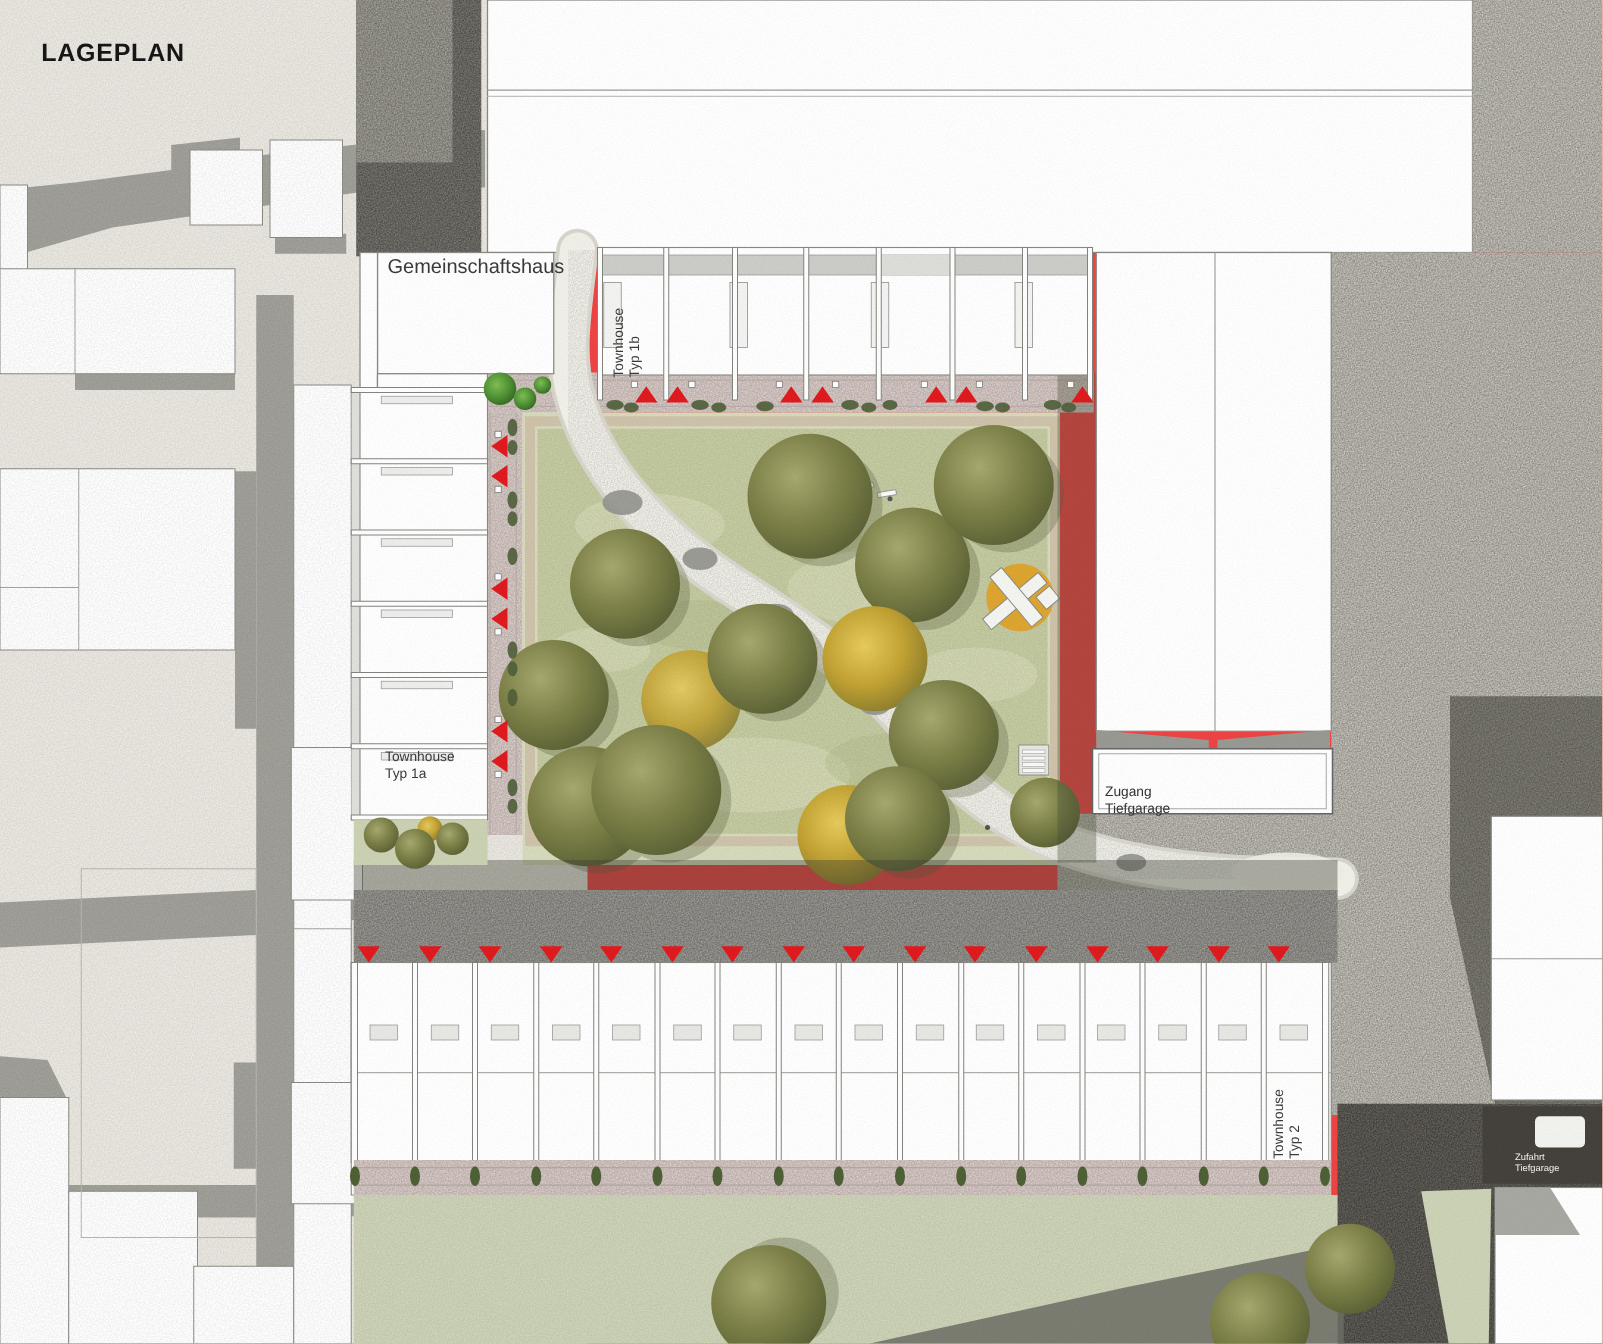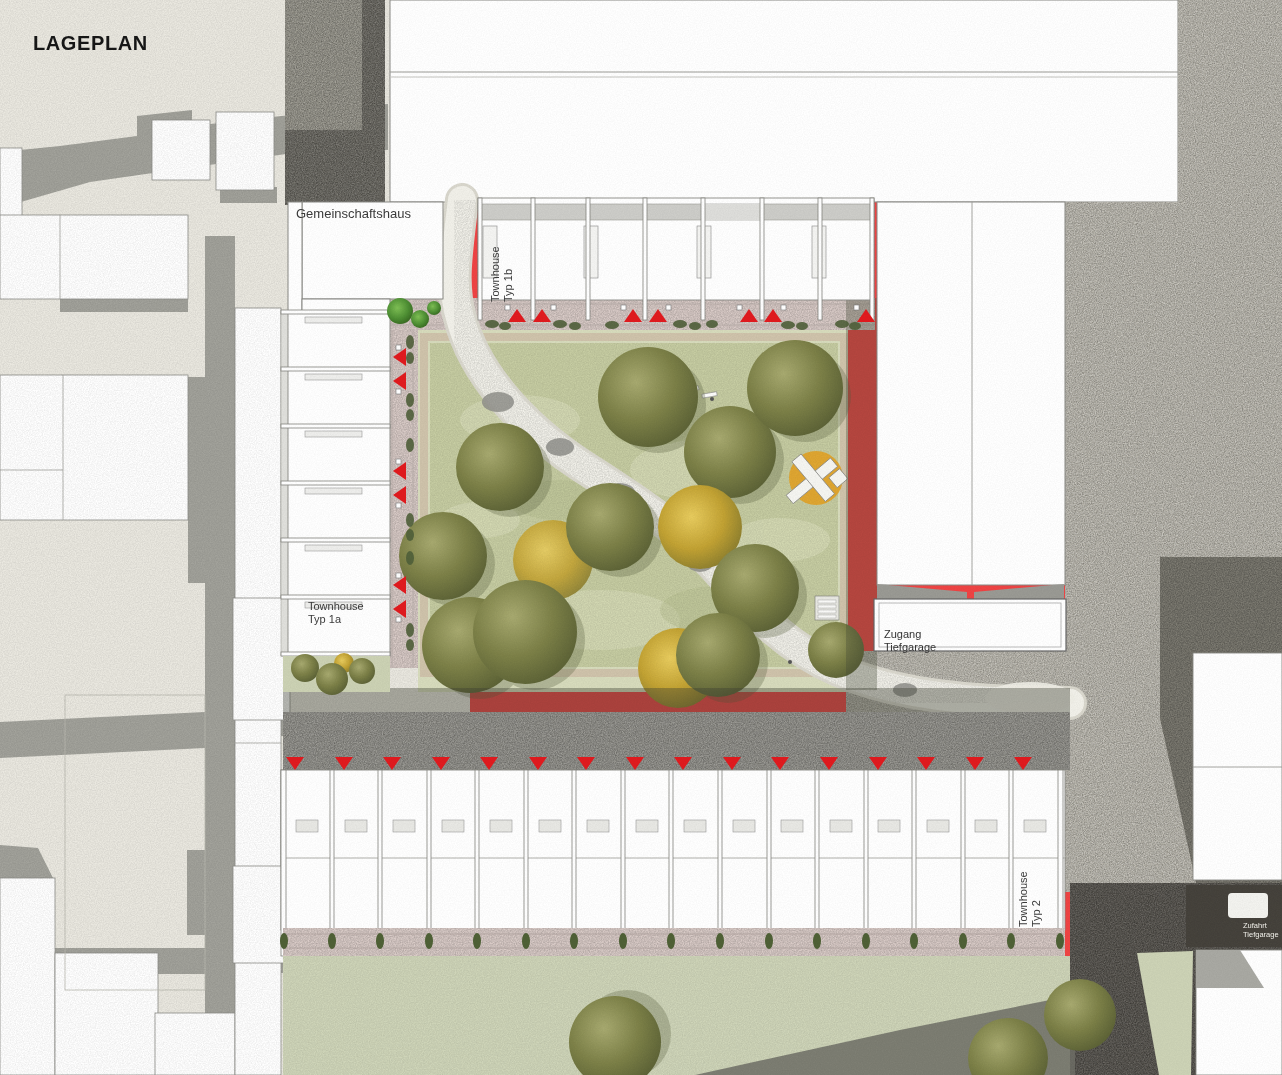--- a/index.html
+++ b/index.html
@@ -464,25 +464,25 @@
         <polygon points="917,757 935,757 926,770"></polygon>
     <polygon points="966,757 984,757 975,770"></polygon>
         <polygon points="1014,757 1032,757 1023,770"></polygon>
   </g>
 
   <rect x="0" y="0" width="1282" height="1075" fill="#000" filter="url(#noiseDark)" opacity="0.04"></rect>
 </svg>
 
 <div class="title-label" style="left:33px;top:32px">LAGEPLAN</div>
 
-<div class="plan-label" style="left:296px;top:207px;font-size:13px">Gemeinschaftshaus</div>
+<div class="plan-label" style="left:310px;top:207px;font-size:16px">Gemeinschaftshaus</div>
 
 <div class="plan-label vert" style="left:464px;top:247px;width:80px;height:30px"><span>Townhouse</span><br><span>Typ 1b</span></div>
 
 <div class="plan-label" style="left:308px;top:600px"><span>Townhouse</span><br><span>Typ 1a</span></div>
 
 <div class="plan-label boxed" style="left:884px;top:628px"><span>Zugang</span><br><span>Tiefgarage</span></div>
 
 <div class="plan-label vert" style="left:991px;top:873px;width:80px;height:28px"><span>Townhouse</span><br><span>Typ 2</span></div>
 
-<div class="white-label" style="left:1243px;top:921px"><span>Zufahrt</span><br><span>Tiefgarage</span></div>
+<div class="white-label" style="left:1212px;top:921px"><span>Zufahrt</span><br><span>Tiefgarage</span></div>
 
 </div>
 
 </body></html>

